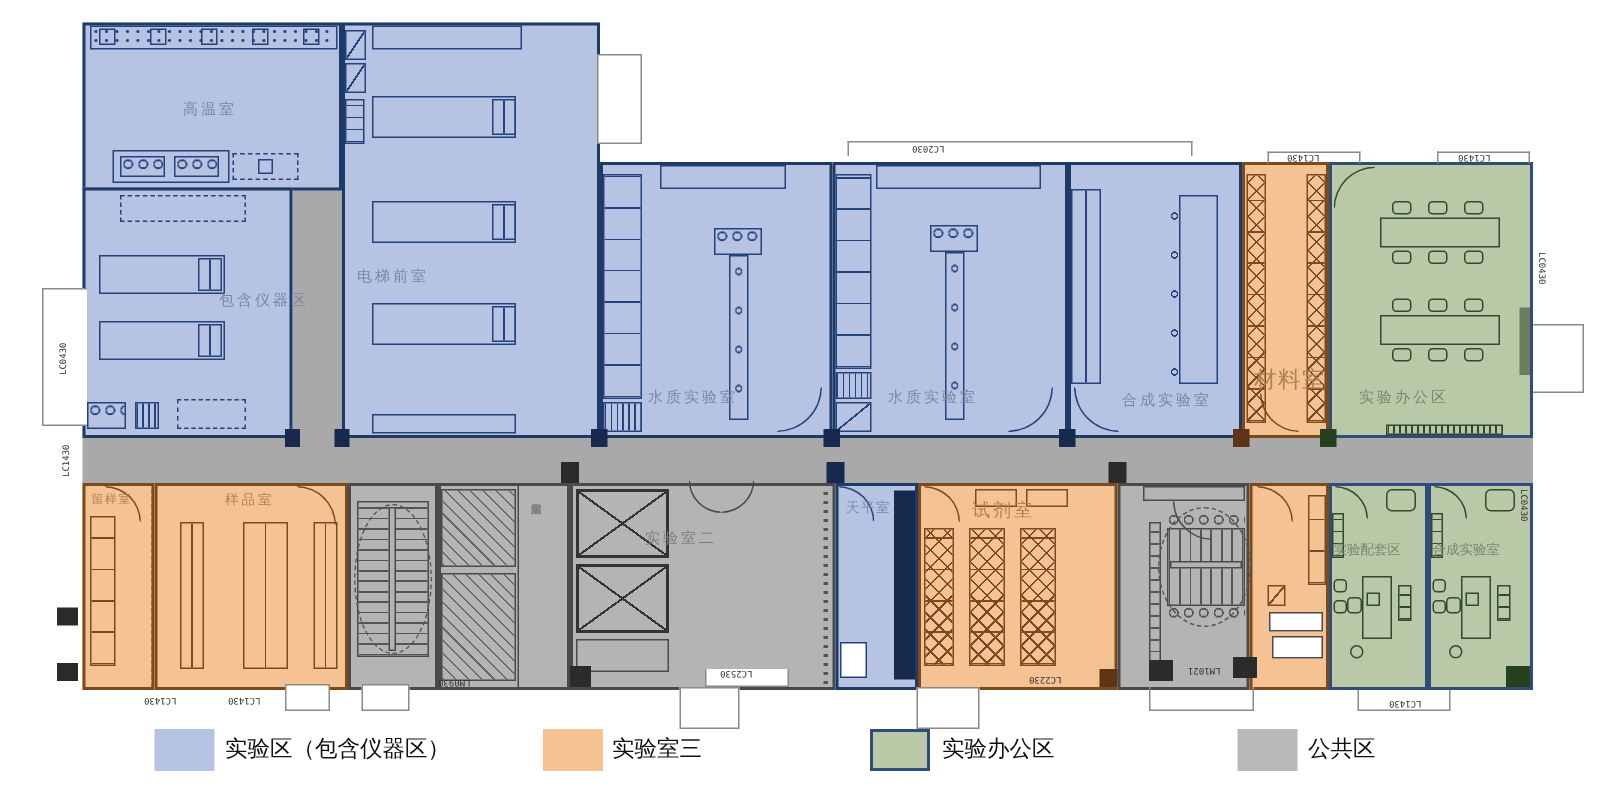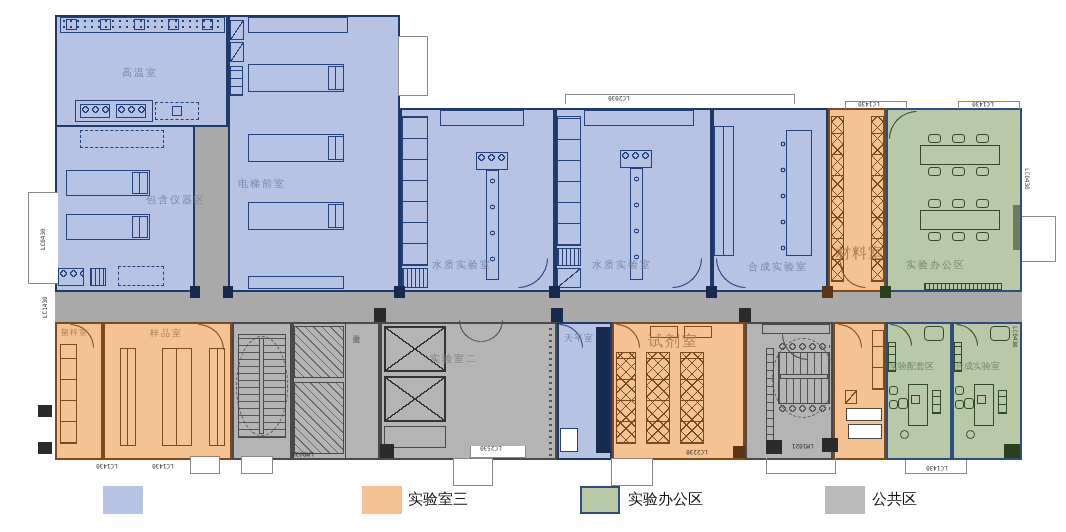--- a/index.html
+++ b/index.html
@@ -270,41 +270,42 @@
   <div class="lbl tb" style="left:432px;top:258px">水质实验室</div>
   <div class="lbl tb" style="left:592px;top:258px">水质实验室</div>
   <div class="lbl tb" style="left:748px;top:260px">合成实验室</div>
   <div class="lbl to" style="left:836px;top:244px;font-size:15px;letter-spacing:1px">材料室</div>
   <div class="lbl tg" style="left:906px;top:258px">实验办公区</div>
   <div class="lbl to" style="left:61px;top:327px;font-size:8px;letter-spacing:1px">留样室</div>
   <div class="lbl to" style="left:150px;top:327px;font-size:9px">样品室</div>
   <div class="lbl tk vtext" style="left:351px;top:330px;font-size:7px">卫生间前室</div>
   <div class="lbl tk" style="left:430px;top:352px">实验室二</div>
   <div class="lbl tb" style="left:564px;top:332px;font-size:9px;letter-spacing:1px">天平室</div>
-  <div class="lbl to" style="left:648px;top:332px;font-size:15px">试剂室</div>
+  <div class="lbl to" style="left:648px;top:332px;font-size:12px">试剂室</div>
   <div class="lbl tg" style="left:889px;top:360px;font-size:9px;letter-spacing:0">实验配套区</div>
   <div class="lbl tg" style="left:955px;top:360px;font-size:9px;letter-spacing:0">合成实验室</div>
 
   <div class="code r180" style="left:608px;top:95px">LC2030</div>
   <div class="code r180" style="left:858px;top:101px">LC1430</div>
   <div class="code r180" style="left:972px;top:101px">LC1430</div>
   <div class="code rm90" style="left:40px;top:250px">LC0430</div>
   <div class="code rm90" style="left:42px;top:318px">LC1430</div>
   <div class="code rp90" style="left:1030px;top:168px">LC0430</div>
   <div class="code r180" style="left:96px;top:463px">LC1430</div>
   <div class="code r180" style="left:152px;top:463px">LC1430</div>
   <div class="code r180" style="left:292px;top:451px">LM0930</div>
   <div class="code r180" style="left:480px;top:445px">LC2530</div>
   <div class="code r180" style="left:686px;top:449px">LC2230</div>
   <div class="code r180" style="left:792px;top:443px">LM1021</div>
   <div class="code r180" style="left:926px;top:465px">LC1430</div>
   <div class="code rp90" style="left:1018px;top:326px">LC0430</div>
 
   <div class="legend">
     <div class="sw" style="left:103px;background:#b6c3e2"></div>
+    <div class="legend-label" style="left:150px">实验区（包含仪器区）</div>
     <div class="sw" style="left:362px;background:#f5c293"></div>
     <div class="legend-label" style="left:408px">实验室三</div>
     <div class="sw" style="left:580px;background:#b9c8a6;border:2px solid #2e4d7b;box-sizing:border-box"></div>
     <div class="legend-label" style="left:628px">实验办公区</div>
     <div class="sw" style="left:825px;background:#b9b9b9"></div>
     <div class="legend-label" style="left:872px">公共区</div>
   </div>
 
 </div>
 

